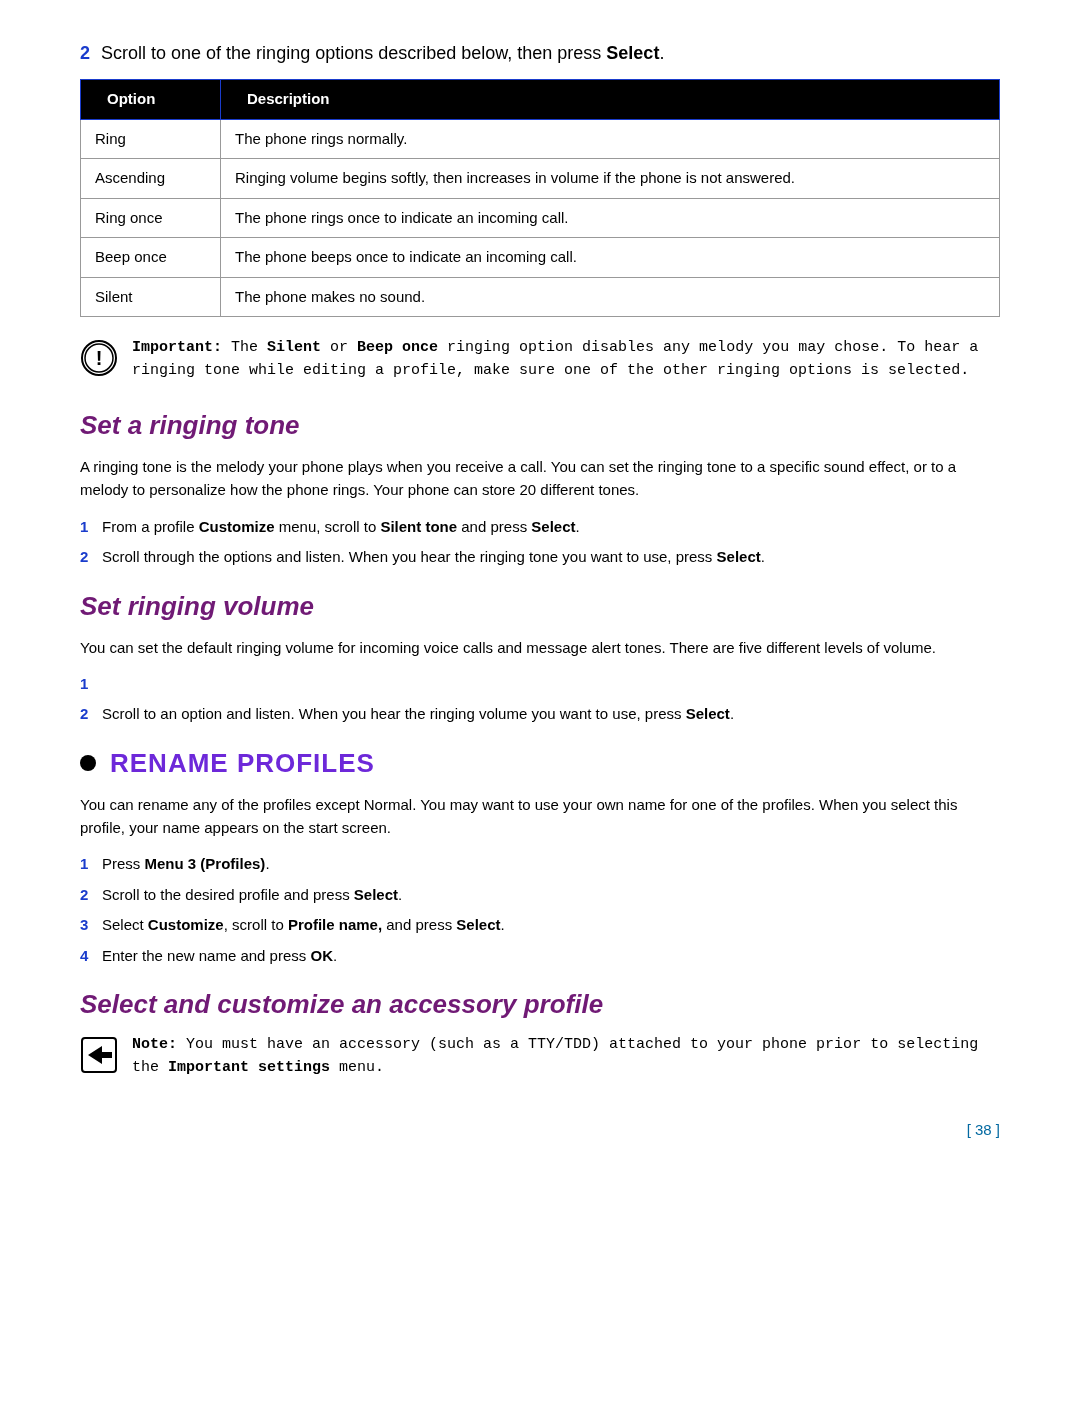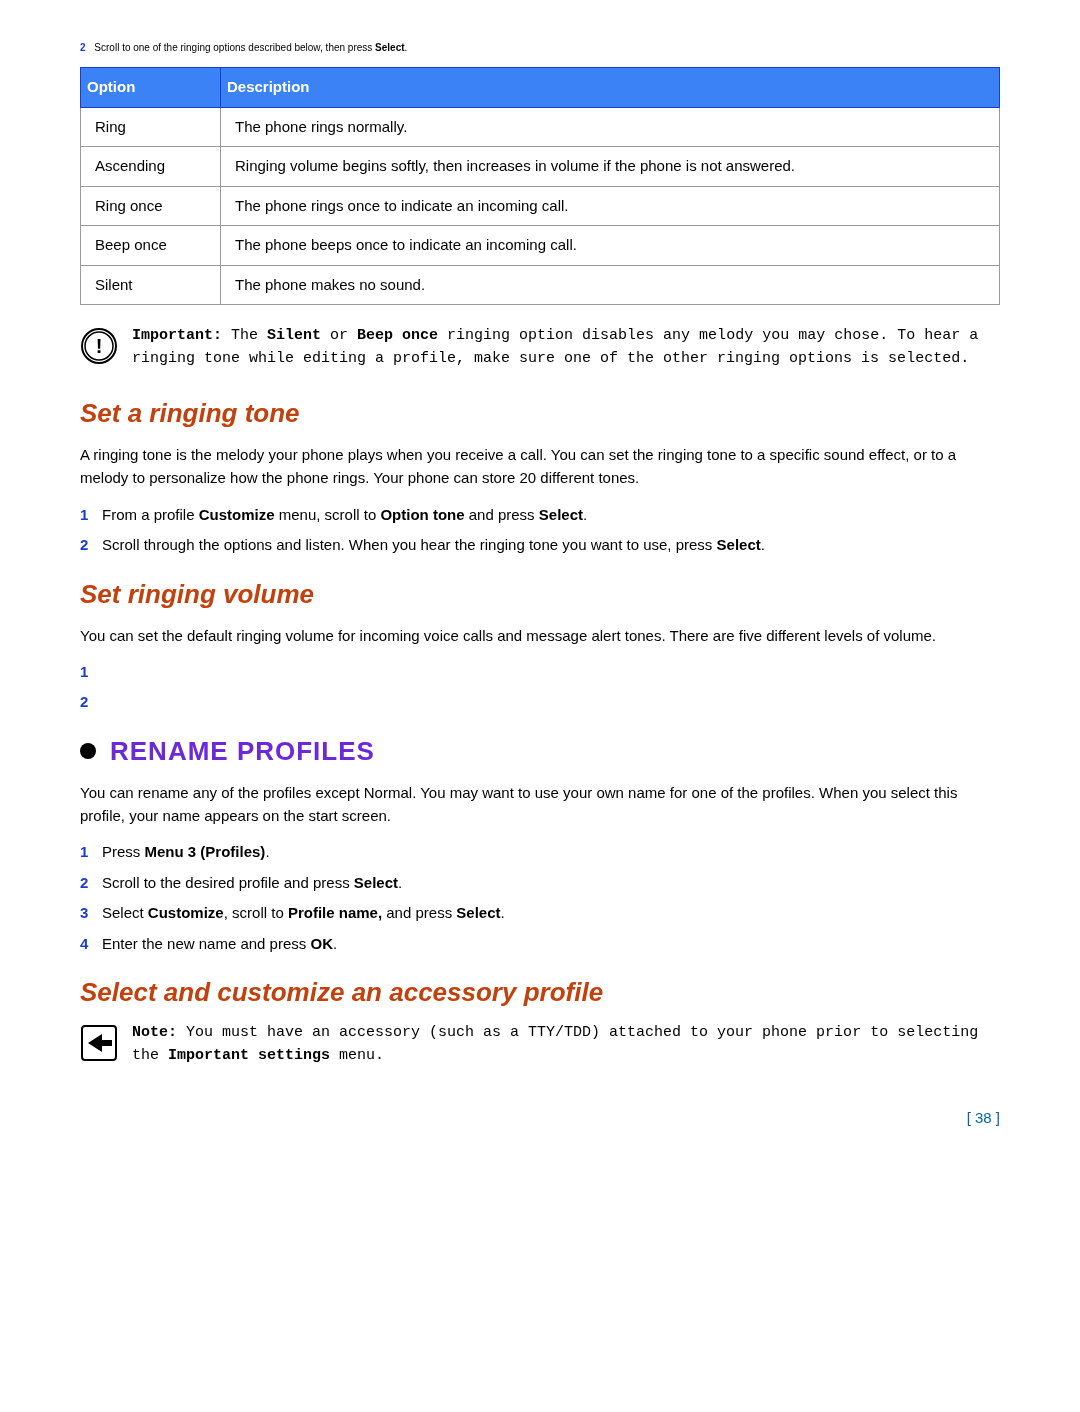--- a/index.html
+++ b/index.html
@@ -10,35 +10,35 @@
       font-size: 15px;
       color: #000000;
       width: 1080px;
       min-height: 1412px;
       padding: 40px 80px 60px 80px;
       line-height: 1.5;
     }
 
     .step-intro {
       margin-bottom: 12px;
-      font-size: 10px;
+      font-size: 18px;
     }
 
     
     .options-table {
       width: 100%;
       border-collapse: collapse;
       margin-bottom: 20px;
     }
 
     .options-table th {
-      background-color: #3b82f6;
+      background-color: #000000;
       color: #ffffff;
       text-align: left;
-      padding: 8px 6px;
+      padding: 8px 26px;
       font-weight: bold;
       font-size: 15px;
       border: 1px solid #1a3ccc;
     }
 
     .options-table td {
       padding: 8px 14px;
       border: 1px solid #999;
       font-size: 15px;
       vertical-align: top;
@@ -73,21 +73,21 @@
       height: 38px;
     }
 
     .note-text {
       font-size: 15px;
       line-height: 1.5;
       font-family: Liberation Mono, monospace;
     }
 
     .section-heading-italic {
-      color: #c2410c;
+      color: #701a75;
       font-size: 26px;
       font-weight: bold;
       font-style: italic;
       margin-bottom: 10px;
       margin-top: 8px;
     }
 
     
     .bullet-heading-row {
       display: flex;
@@ -227,38 +227,39 @@
   </div>
 </div>
 
 <h2 class="section-heading-italic">Set a ringing tone</h2>
 
 <p class="body-para">A ringing tone is the melody your phone plays when you receive a call. You can set the ringing tone to a specific sound effect, or to a melody to personalize how the phone rings. Your phone can store 20 different tones.</p>
 
 <ol class="numbered-list">
   <li>
     <span class="list-num">1</span>
-    <span>From a profile <strong>Customize</strong> menu, scroll to <strong>Option tone</strong> and press <strong>Select</strong>.</span>
+    <span>From a profile <strong>Customize</strong> menu, scroll to <strong>Silent tone</strong> and press <strong>Select</strong>.</span>
   </li>
   <li>
     <span class="list-num">2</span>
     <span>Scroll through the options and listen. When you hear the ringing tone you want to use, press <strong>Select</strong>.</span>
   </li>
 </ol>
 
 <h2 class="section-heading-italic">Set ringing volume</h2>
 
 <p class="body-para">You can set the default ringing volume for incoming voice calls and message alert tones. There are five different levels of volume.</p>
 
 <ol class="numbered-list">
   <li>
     <span class="list-num">1</span>
   </li>
   <li>
     <span class="list-num">2</span>
+    <span>Scroll to an option and listen. When you hear the ringing volume you want to use, press <strong>Select</strong>.</span>
   </li>
 </ol>
 
 <div class="bullet-heading-row">
   <div class="bullet-dot"></div>
   <span class="bullet-heading-text">RENAME PROFILES</span>
 </div>
 
 <p class="body-para">You can rename any of the profiles except Normal. You may want to use your own name for one of the profiles. When you select this profile, your name appears on the start screen.</p>
 

